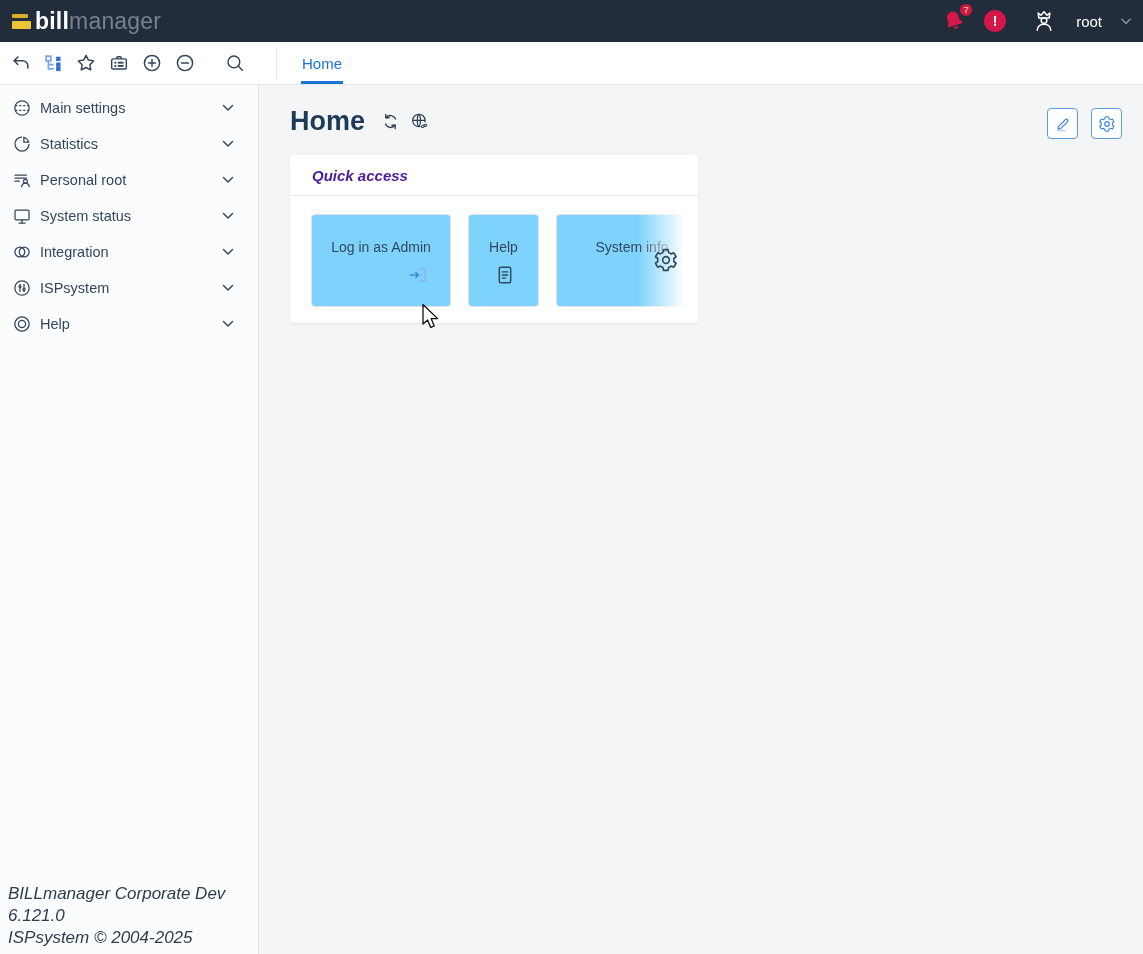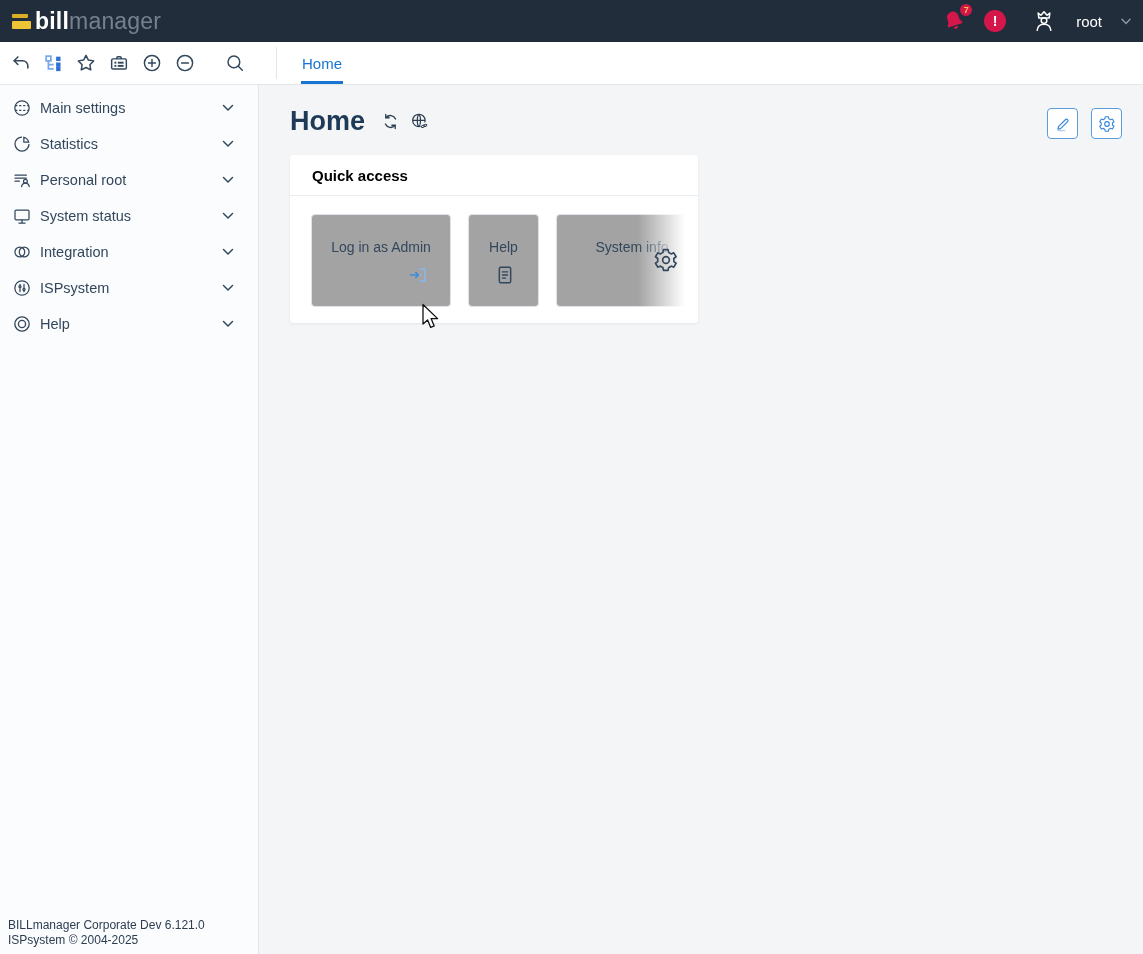--- a/index.html
+++ b/index.html
@@ -65,45 +65,45 @@
     position:absolute; top:85px; left:0; bottom:0; width:259px;
     background:#fbfcfd; border-right:1px solid #e2e6ea;
   }
   .nav { padding-top:5px; }
   .nav-item {
     height:36px; display:flex; align-items:center; padding:0 24px 0 12px; cursor:pointer;
   }
   .nav-icon { width:20px; height:20px; color:#33475c; flex-shrink:0; }
   .nav-label { margin-left:8px; font-size:14.5px; color:#33475c; }
   .nav-chevron { margin-left:auto; color:#33475c; }
-  .sidebar-footer { position:absolute; left:8px; bottom:5px; font-size:12px; color:#2c3d50; line-height:1.3; }
+  .sidebar-footer { position:absolute; left:8px; bottom:5px; font-size:17px; color:#2c3d50; line-height:1.3;font-style:italic; }
 
   
   .content { position:absolute; left:260px; top:85px; right:0; bottom:0; }
   .title-row { position:absolute; left:30px; top:21px; display:flex; align-items:center; }
   .page-title { font-size:27px; font-weight:700; color:#1d3a57; }
   .title-icon { margin-left:15px; color:#2c3e50; cursor:pointer; }
   .title-icon + .title-icon { margin-left:8px; }
   .actions { position:absolute; top:23px; right:21px; display:flex; gap:13px; }
   .action-btn {
     width:31px; height:31px; border:1px solid #5b9cdc; border-radius:4px; background:#fff;
     color:#3a86d8; display:flex; align-items:center; justify-content:center; cursor:pointer;
   }
 
   .card {
     position:absolute; left:30px; top:70px; width:408px; height:168px;
     background:#fff; border-radius:4px; box-shadow:0 1px 3px rgba(31,45,61,.08);
   }
   .card-header {
     height:41px; border-bottom:1px solid #e8ebef; display:flex; align-items:center;
-    padding:0 22px; font-size:15px; font-weight:700; color:#000000;
+    padding:0 22px; font-size:15px; font-weight:700; color:#4c1d95;font-style:italic;
   }
   .tiles { position:relative; padding:18px 0 0 21px; display:flex; gap:17px; overflow:hidden; }
   .tile {
-    flex-shrink:0; height:93px; border:1px solid #dfe3e9; border-radius:4px; background:#a3a3a3;
+    flex-shrink:0; height:93px; border:1px solid #dfe3e9; border-radius:4px; background:#7dd3fc;
     cursor:pointer; display:flex; justify-content:center; padding-top:24px;
   }
   .tile-inner { display:inline-block; text-align:center; }
   .tile-label { font-size:14px; color:#33475c; white-space:nowrap; }
   .tile-icon { margin-top:9px; display:flex; justify-content:flex-end; padding-right:2px; }
   .tile-w1 { width:140px; }
   .tile-w2 { width:71px; }
   .tile-w3 { width:152px; }
   .fade-overlay {
     position:absolute; top:41px; right:0; bottom:0; width:60px;

